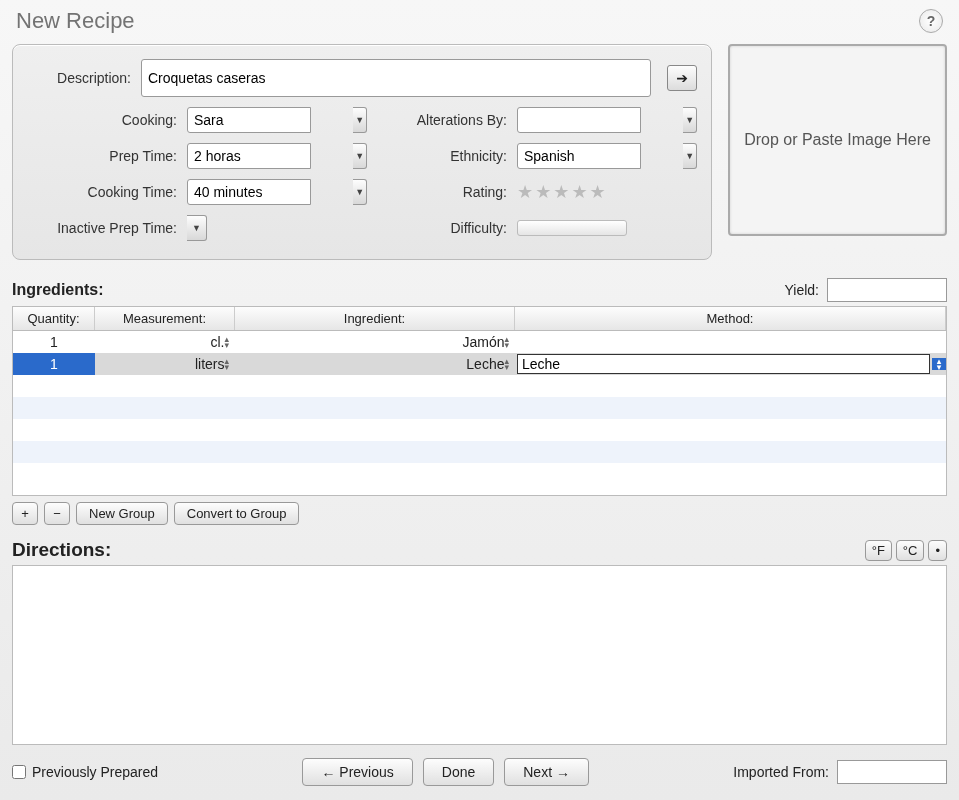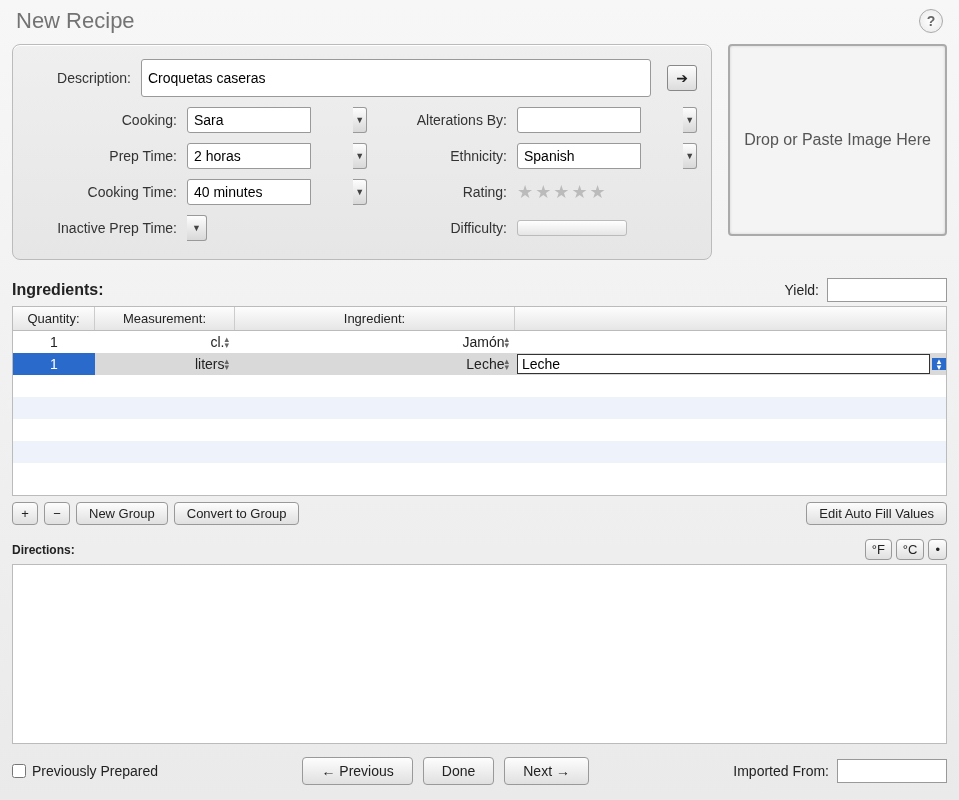--- a/index.html
+++ b/index.html
@@ -52,21 +52,21 @@
 .sel-cap { width: 14px; background: #2a6acb; display:flex; align-items:center; justify-content:center; }
 .sel-cap .sort-ic::before, .sel-cap .sort-ic::after { color:#fff; }
 .row-empty { height: 22px; }
 
 .ing-toolbar { display: flex; align-items: center; justify-content: space-between; margin-top: 6px; }
 .btn-row { display: flex; gap: 6px; }
 .btn { border: 1px solid #999; border-radius: 4px; background: linear-gradient(#fdfdfd, #e0e0e0); padding: 3px 12px; font-size: 13px; cursor: pointer; }
 .btn.sq { width: 26px; padding: 3px 0; text-align: center; }
 
 .directions-hdr { display: flex; align-items: center; justify-content: space-between; margin: 14px 0 4px 0; }
-.directions-hdr .title { font-size: 12px; font-weight: bold; }
+.directions-hdr .title { font-size: 19px; font-weight: bold; }
 .unit-btns { display: flex; gap: 4px; }
 .unit-btns .btn { padding: 2px 6px; font-size: 13px; }
 .directions-box { width: 100%; height: 180px; border: 1px solid #bbb; background: #fff; padding: 6px; font-size: 14px; resize: none; }
 
 .footer { display: flex; align-items: center; justify-content: space-between; margin-top: 10px; }
 .chk { display: flex; align-items: center; gap: 6px; font-size: 14px; }
 .chk input { width: 14px; height: 14px; }
 .nav-btns { display: flex; gap: 10px; }
 .nav-btns .btn { padding: 5px 18px; font-size: 14px; }
 .import-wrap { display: flex; align-items: center; gap: 8px; font-size: 14px; }
@@ -141,20 +141,21 @@
       <span>Yield:</span>
       <input value="" style="">
     </div>
   </div>
 
   <div class="table-wrap">
     <div class="thead">
       <div class="th col-q">Quantity:</div>
       <div class="th col-m">Measurement:</div>
       <div class="th col-i">Ingredient:</div>
+      <div class="th col-me">Method:</div>
     </div>
     <div class="tbody">
       <div class="tr">
         <div class="td col-q" style="justify-content:center">1</div>
         <div class="td col-m measure">
             <span>cl.</span>
             <span class="sort-ic"></span>
           </div>
         <div class="td col-i ingr">
             <span>Jamón</span>
@@ -186,21 +187,20 @@
     </div>
   </div>
 
   <div class="ing-toolbar">
     <div class="btn-row">
       <div class="btn sq">+</div>
       <div class="btn sq">−</div>
       <div class="btn">New Group</div>
       <div class="btn">Convert to Group</div>
     </div>
-    <div class="btn">Edit Auto Fill Values</div>
   </div>
 
   <div class="directions-hdr">
     <span class="title">Directions:</span>
     <div class="unit-btns">
       <div class="btn">°F</div>
       <div class="btn">°C</div>
       <div class="btn">•</div>
     </div>
   </div>

